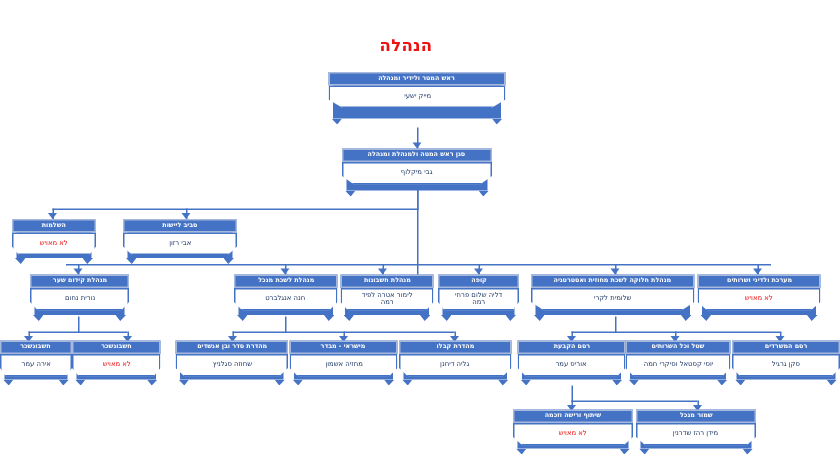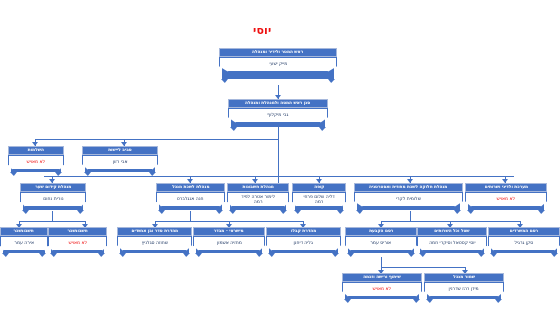--- a/index.html
+++ b/index.html
@@ -37,21 +37,21 @@
   .node.vacant .body span{color:#ee1111;}
   .node .notch{position:absolute;background:#4472c4;height:4px;width:7px;bottom:-4px;}
   .node .notch.l{left:2px;clip-path:polygon(0 0,100% 0,55% 100%);}
   .node .notch.r{right:2px;clip-path:polygon(0 0,100% 0,45% 100%);}
 </style>
 </head>
 <body>
 
 <div id="chart">
 
-  <div class="chart-title" style="left:253px;top:24px;">יוסי</div>
+  <div class="chart-title" style="left:253px;top:24px;">הנהלה</div>
 
   <div class="ln lnv" style="left:278px;top:85px;height:14px;"></div>
   <div class="arw" style="left:274.5px;top:95px;"></div>
 
   <div class="ln lnv" style="left:278px;top:123px;height:17px;"></div>
   <div class="ln lnh" style="left:35px;top:139px;width:244px;"></div>
   <div class="ln lnv" style="left:35px;top:139px;height:7px;"></div>
   <div class="arw" style="left:31.5px;top:142px;"></div>
   <div class="ln lnv" style="left:124px;top:139px;height:7px;"></div>
   <div class="arw" style="left:120.5px;top:142px;"></div>

